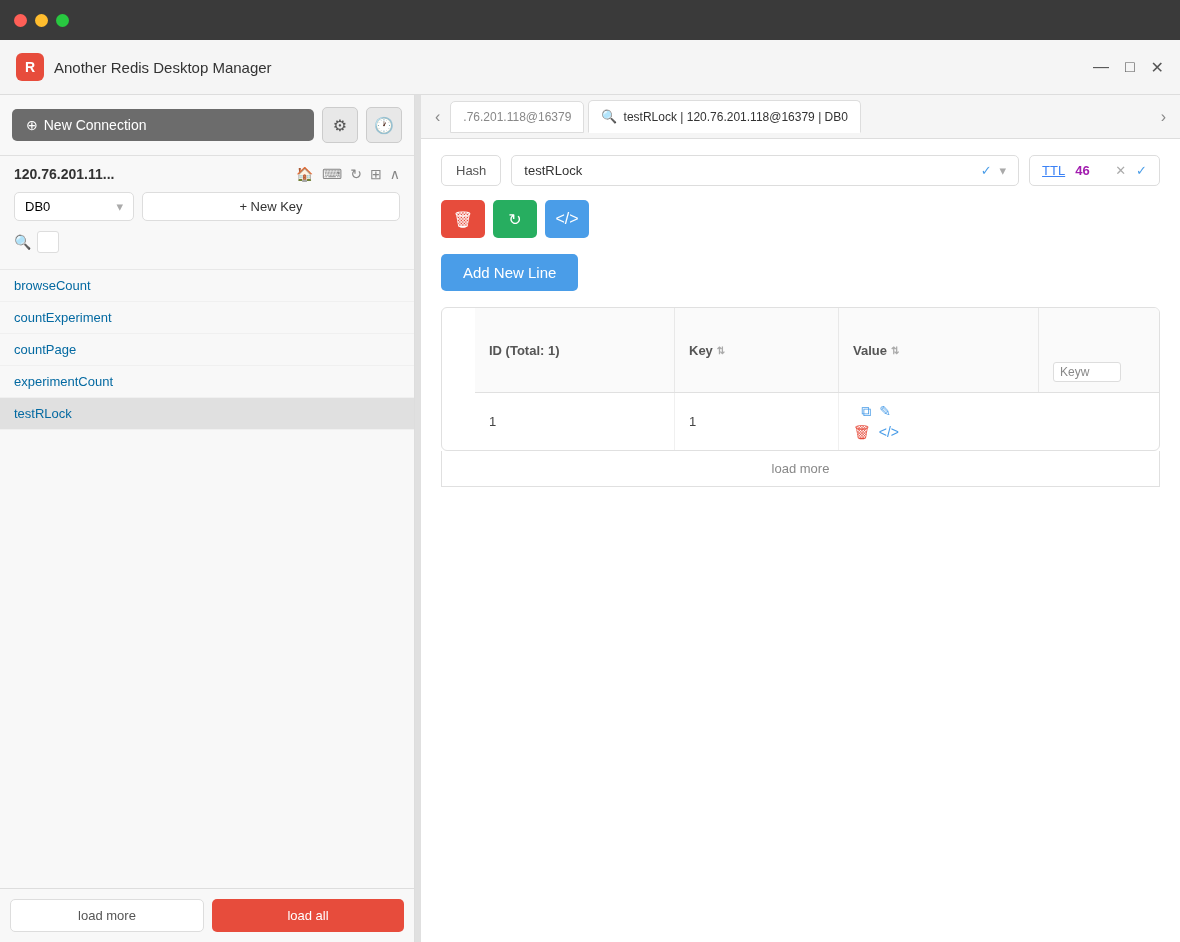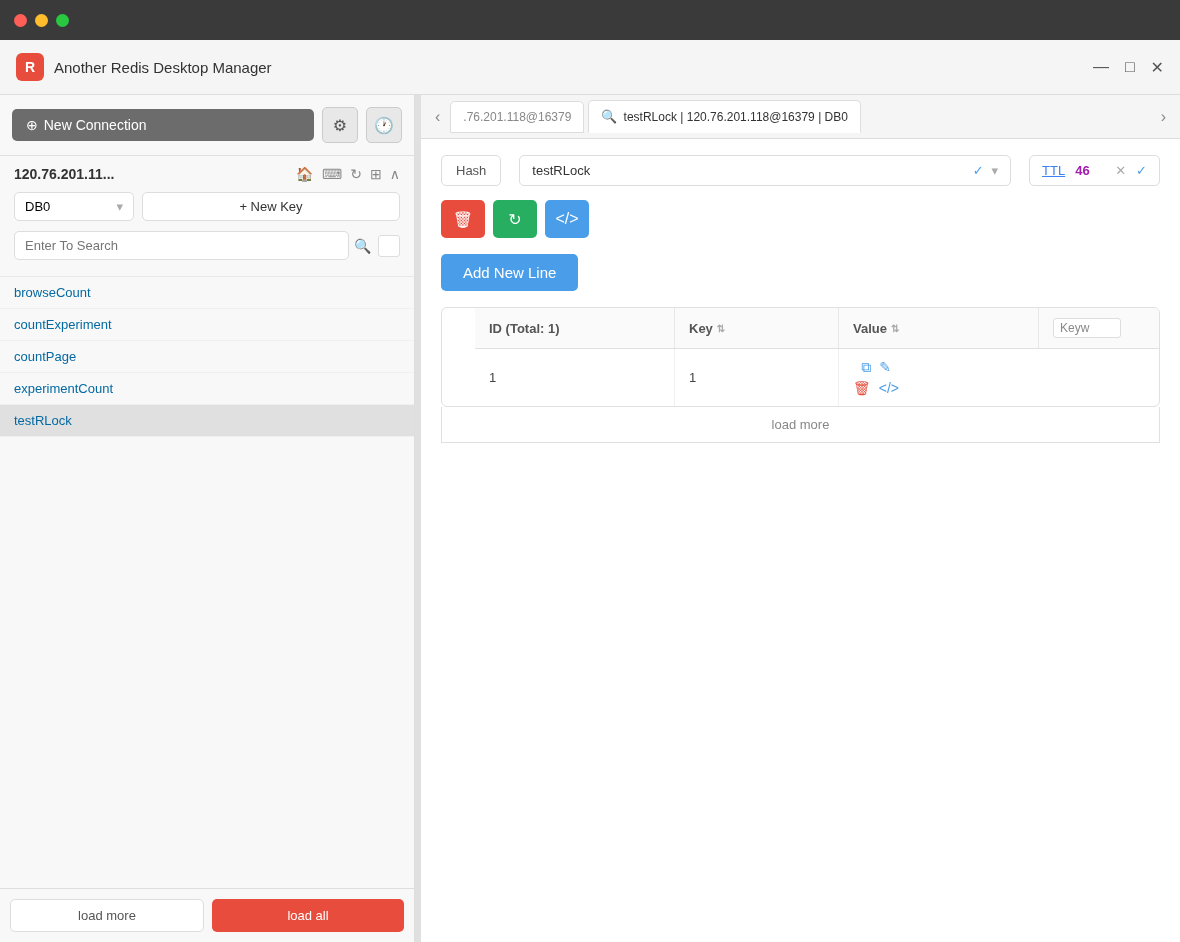--- a/index.html
+++ b/index.html
@@ -312,21 +312,21 @@
     
     .key-detail {
       padding: 16px 20px;
       flex: 1;
       overflow-y: auto;
     }
 
     .key-meta-row {
       display: flex;
       align-items: center;
-      gap: 18px;
+      gap: 10px;
       margin-bottom: 14px;
     }
     .type-badge {
       background: white;
       border: 1px solid #ddd;
       border-radius: 5px;
       padding: 7px 14px;
       font-size: 13px;
       color: #555;
     }
@@ -438,20 +438,21 @@
     .th:last-child { border-right: none; }
     .sort-icon { color: #aaa; font-size: 10px; }
     .keyword-filter {
       background: white;
       border: 1px solid #ddd;
       border-radius: 3px;
       padding: 2px 6px;
       font-size: 12px;
       color: #888;
       width: 68px;
+      margin-top: 44px;
     }
 
     .table-row {
       display: grid;
       grid-template-columns: 200px 1fr 200px 120px;
       border-bottom: 1px solid #f0f0f0;
     }
     .table-row:last-child { border-bottom: none; }
     .td {
       padding: 10px 14px;
@@ -548,21 +549,20 @@
 
       <div class="db-row">
         <div class="db-select">
           <span>DB0</span>
           <span style="margin-left:auto; color:#aaa;">▾</span>
         </div>
         <button class="btn-new-key">+ New Key</button>
       </div>
 
       <div class="search-row">
-        <input class="search-input" placeholder="Enter To Search" style="">
         <button class="search-btn">🔍</button>
         <div class="search-icon-box"></div>
       </div>
     </div>
 
     <div class="key-list">
       <div class="key-item">
         <span>browseCount</span>
       </div>
       <div class="key-item">

